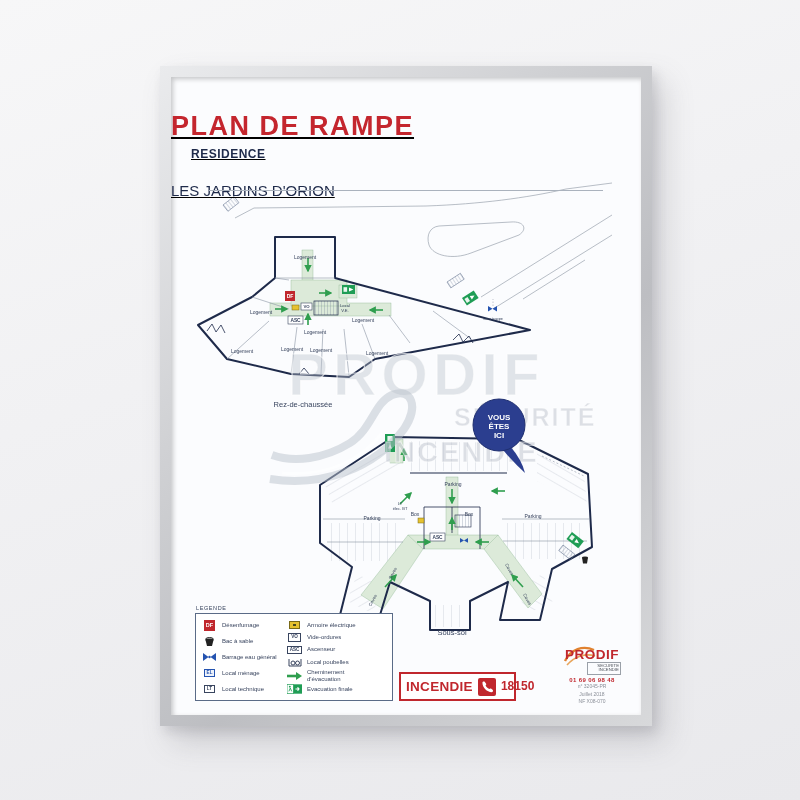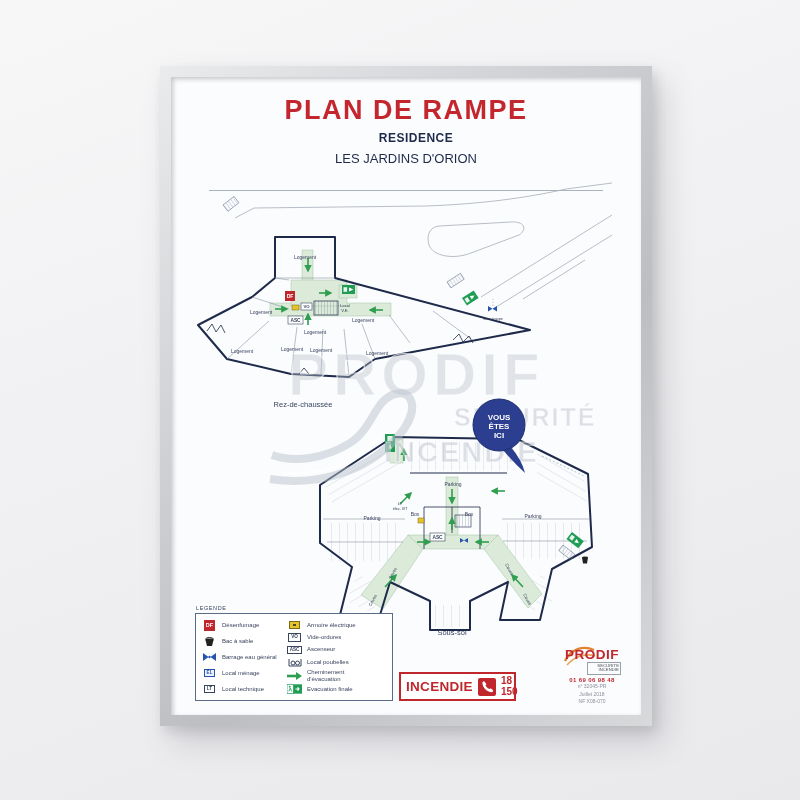--- a/index.html
+++ b/index.html
@@ -11,24 +11,24 @@
   .frame{
     position:absolute;left:160px;top:66px;width:492px;height:660px;box-sizing:border-box;
     background:linear-gradient(135deg,#eaebed 0%,#cfd0d3 35%,#bdbec2 62%,#d8d9db 100%);
     box-shadow:12px 16px 28px rgba(90,90,100,.22),4px 6px 10px rgba(90,90,100,.16);
   }
   .poster{
     position:absolute;inset:11px;background:#fbfcfe;overflow:hidden;
     box-shadow:inset 2px 2px 5px rgba(0,0,0,.22), inset -1px -1px 2px rgba(255,255,255,.8);
   }
   
-  .title-block{position:absolute;top:20px;left:0;right:0;text-align:center;z-index:4;}
+  .title-block{position:absolute;top:36px;left:0;right:0;text-align:left;z-index:4;text-decoration:underline;}
   .main-title{color:#c4262e;font-size:27px;font-weight:bold;letter-spacing:1.5px;line-height:1;}
   .res-type{color:#1e2a4a;font-size:12px;font-weight:bold;letter-spacing:.5px;margin-top:7px;padding-left:20px;}
-  .addr{color:#1e2a4a;font-size:13px;line-height:1.35;margin-top:5px;}
+  .addr{color:#1e2a4a;font-size:15px;line-height:1.35;margin-top:20px;}
   .title-rule{position:absolute;top:113px;left:38px;right:38px;border-top:1px solid #aab2bd;z-index:4;}
   
   .plans{position:absolute;inset:0;z-index:1;}
   svg text{font-family:"Liberation Sans",sans-serif;}
   
   .watermark{position:absolute;left:85px;top:268px;width:360px;z-index:2;pointer-events:none;}
   .wm-big{font-size:60px;font-weight:800;letter-spacing:5px;line-height:1;padding-left:32px;
           color:rgba(186,193,203,.40);-webkit-text-stroke:1.2px rgba(255,255,255,.65);}
   .wm-mid{font-size:25px;font-weight:800;letter-spacing:2px;padding-left:198px;margin-top:-2px;
           color:rgba(186,193,203,.48);-webkit-text-stroke:.8px rgba(255,255,255,.6);}
@@ -48,21 +48,21 @@
   .ic-df{width:11px;height:11px;background:#c0272d;color:#fff;font-size:5.5px;font-weight:bold;display:flex;align-items:center;justify-content:center;}
   .ic-box{border:.7px solid #39455f;color:#39455f;font-size:4.6px;font-weight:bold;background:#fff;padding:1px 2px;line-height:1;}
   .ic-el{border:.7px solid #2453b0;color:#2453b0;font-size:4.6px;font-weight:bold;background:#eef3fb;padding:1px 2px;line-height:1;}
   .ic-arm{width:9px;height:6px;background:#e6c22f;border:.7px solid #7a6a17;position:relative;}
   .ic-arm:after{content:"";position:absolute;left:3px;top:1.5px;width:2.5px;height:2.5px;background:#4a4a20;}
   
   .fire{position:absolute;left:228px;top:595px;width:117px;height:29px;box-sizing:border-box;z-index:4;
         border:2px solid #c0272d;background:#fff;display:flex;align-items:center;padding:0 5px;gap:5px;}
   .fire-label{color:#c0272d;font-weight:bold;font-size:13.5px;letter-spacing:.3px;flex:1;}
   .fire-phone{width:18px;height:18px;background:#c0272d;border-radius:2px;display:flex;align-items:center;justify-content:center;flex:0 0 18px;}
-  .fire-nums{display:flex;flex-direction:column;line-height:1.05;color:#c0272d;font-weight:bold;font-size:10px;text-align:left;}
+  .fire-nums{display:flex;line-height:1.05;color:#c0272d;font-weight:bold;font-size:12px;text-align:center;}
   
   .brand{position:absolute;right:14px;top:570px;width:70px;text-align:center;z-index:4;}
   .brand-name{color:#c0272d;font-size:13.5px;font-weight:800;letter-spacing:.5px;position:relative;z-index:1;}
   .brand-swoosh{position:absolute;left:6px;top:-4px;z-index:0;}
   .brand-tagline{font-size:4.3px;color:#4a4f58;line-height:1.15;text-align:right;width:30px;margin:0 6px 0 auto;border:.5px solid #9aa0a8;padding:.5px 1px;}
   .brand-phone{color:#c0272d;font-size:6px;font-weight:bold;letter-spacing:.4px;margin-top:2px;}
   .brand-ref{color:#8a8f98;font-size:5px;line-height:1.55;}
 </style>
 </head>
 <body>

